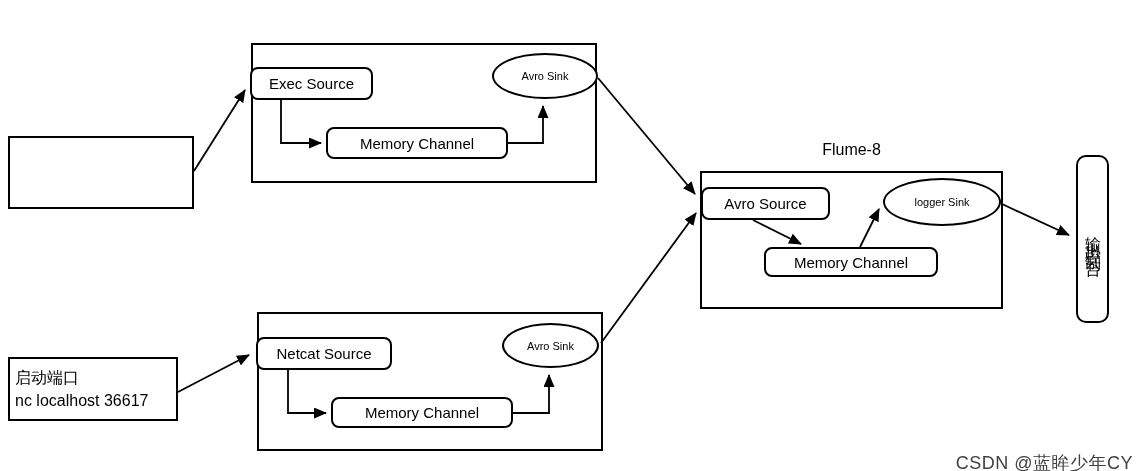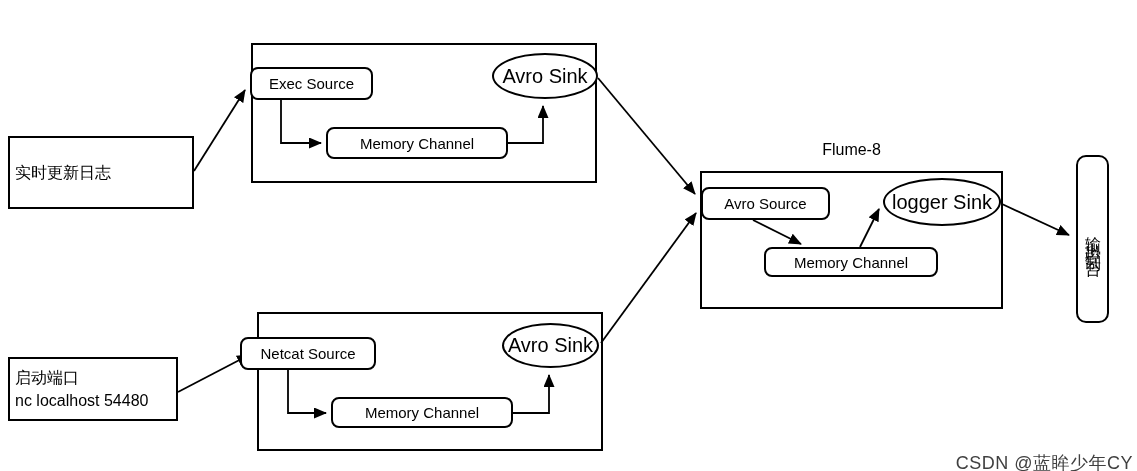--- a/index.html
+++ b/index.html
@@ -54,21 +54,21 @@
   }
 
   .ellipse {
     position: absolute;
     border: 2px solid #000000;
     border-radius: 50%;
     background: #ffffff;
     display: flex;
     align-items: center;
     justify-content: center;
-    font-size: 20px;
+    font-size: 11px;
     white-space: nowrap;
     z-index: 2;
   }
 
   .input-box {
     position: absolute;
     border: 2px solid #000000;
     background: #ffffff;
     display: flex;
     flex-direction: column;
@@ -109,21 +109,21 @@
   .box-port   { left: 8px;    top: 357px; width: 170px; height: 64px; }
 
   .f1-box     { left: 251px;  top: 43px;  width: 346px; height: 140px; }
   .f1-title   { left: 252px;  top: 12px;  width: 344px; }
   .f1-source  { left: 250px;  top: 67px;  width: 123px; height: 33px; }
   .f1-channel { left: 326px;  top: 127px; width: 182px; height: 32px; }
   .f1-sink    { left: 492px;  top: 53px;  width: 106px; height: 46px; }
 
   .f2-box     { left: 257px;  top: 312px; width: 346px; height: 139px; }
   .f2-title   { left: 258px;  top: 283px; width: 344px; }
-  .f2-source  { left: 240px;  top: 337px; width: 136px; height: 33px; }
+  .f2-source  { left: 256px;  top: 337px; width: 136px; height: 33px; }
   .f2-channel { left: 331px;  top: 397px; width: 182px; height: 31px; }
   .f2-sink    { left: 502px;  top: 323px; width: 97px;  height: 45px; }
 
   .f3-box     { left: 700px;  top: 171px; width: 303px; height: 138px; }
   .f3-title   { left: 700px;  top: 141px; width: 303px; }
   .f3-source  { left: 701px;  top: 187px; width: 129px; height: 33px; }
   .f3-channel { left: 764px;  top: 247px; width: 174px; height: 30px; }
   .f3-sink    { left: 883px;  top: 178px; width: 118px; height: 48px; }
 
   .console-box { left: 1076px; top: 155px; width: 33px; height: 168px; }
@@ -148,26 +148,25 @@
       <path d="M288,370 L288,413 L326,413" marker-end="url(#ah)"></path>
       <path d="M513,413 L549,413 L549,375" marker-end="url(#ah)"></path>
       <path d="M601,343 L696,213" marker-end="url(#ah)"></path>
       <path d="M753,220 L801,244" marker-end="url(#ah)"></path>
       <path d="M860,247 L879,209" marker-end="url(#ah)"></path>
       <path d="M1002,204 L1069,235" marker-end="url(#ah)"></path>
     </g>
   </svg>
 
   <div class="input-box box-log">
-    <span>实时更新日志</span>
   </div>
 
   <div class="input-box box-port">
     <span>启动端口</span>
-    <span>nc localhost 54480</span>
+    <span>nc localhost 36617</span>
   </div>
 
   <div class="group-box f1-box"></div>
   <div class="node f1-source">Exec Source</div>
   <div class="node f1-channel">Memory Channel</div>
   <div class="ellipse f1-sink">Avro Sink</div>
 
   <div class="group-box f2-box"></div>
   <div class="node f2-source">Netcat Source</div>
   <div class="node f2-channel">Memory Channel</div>

